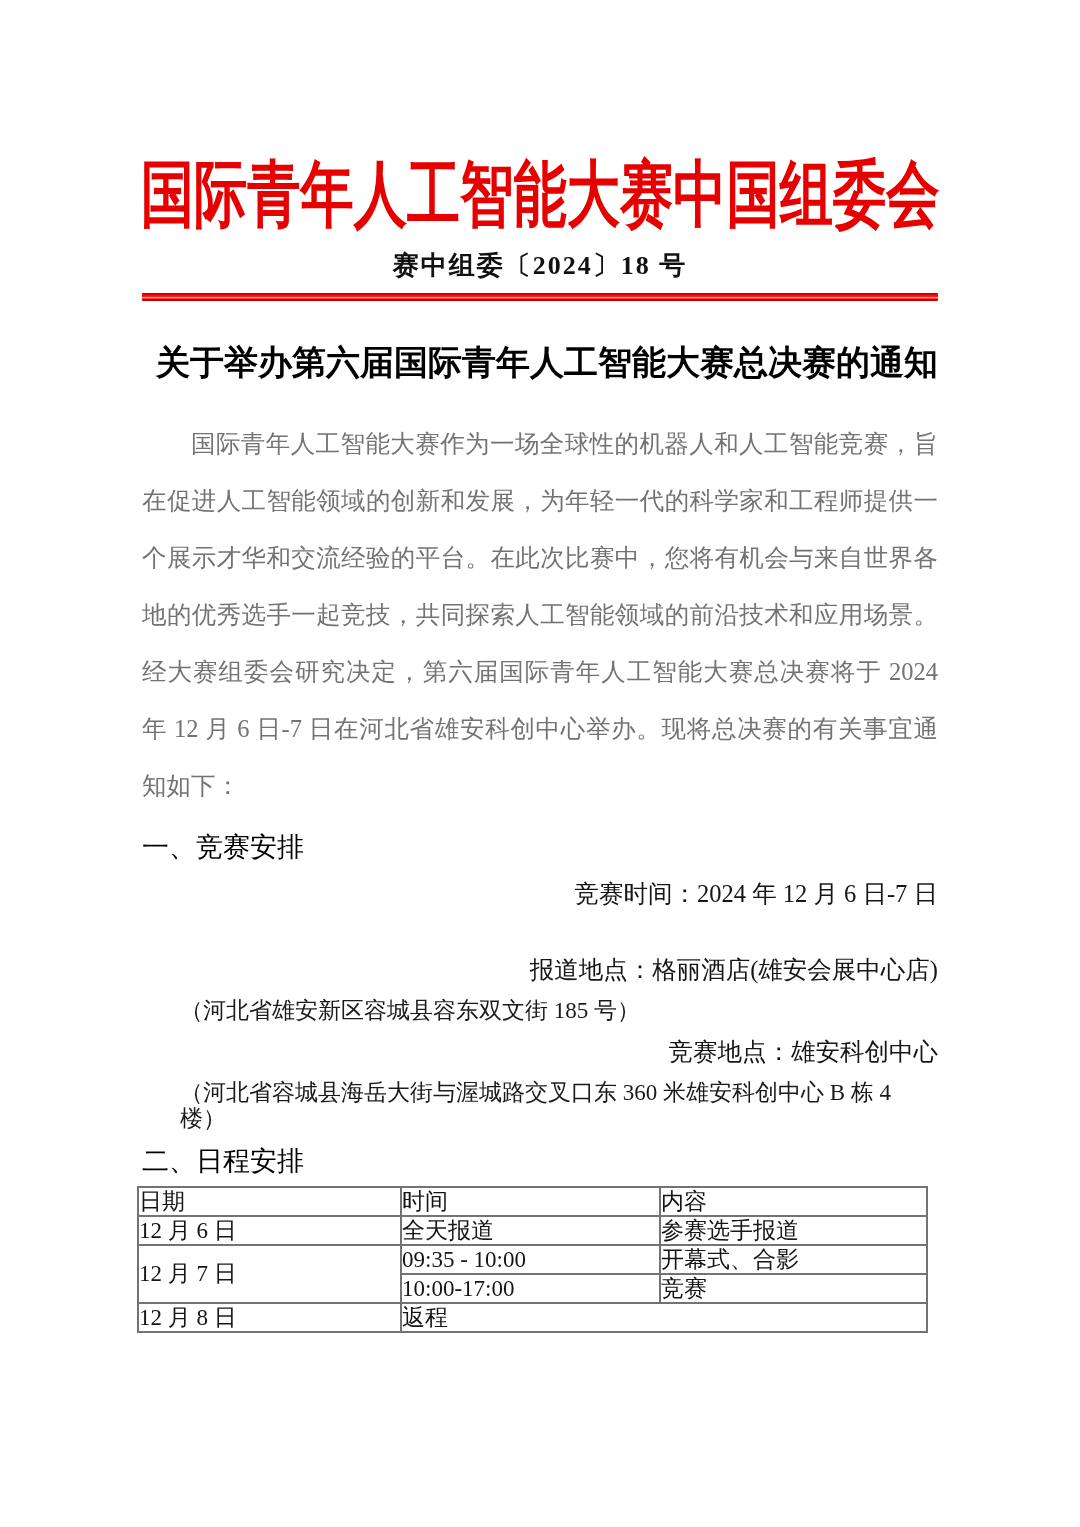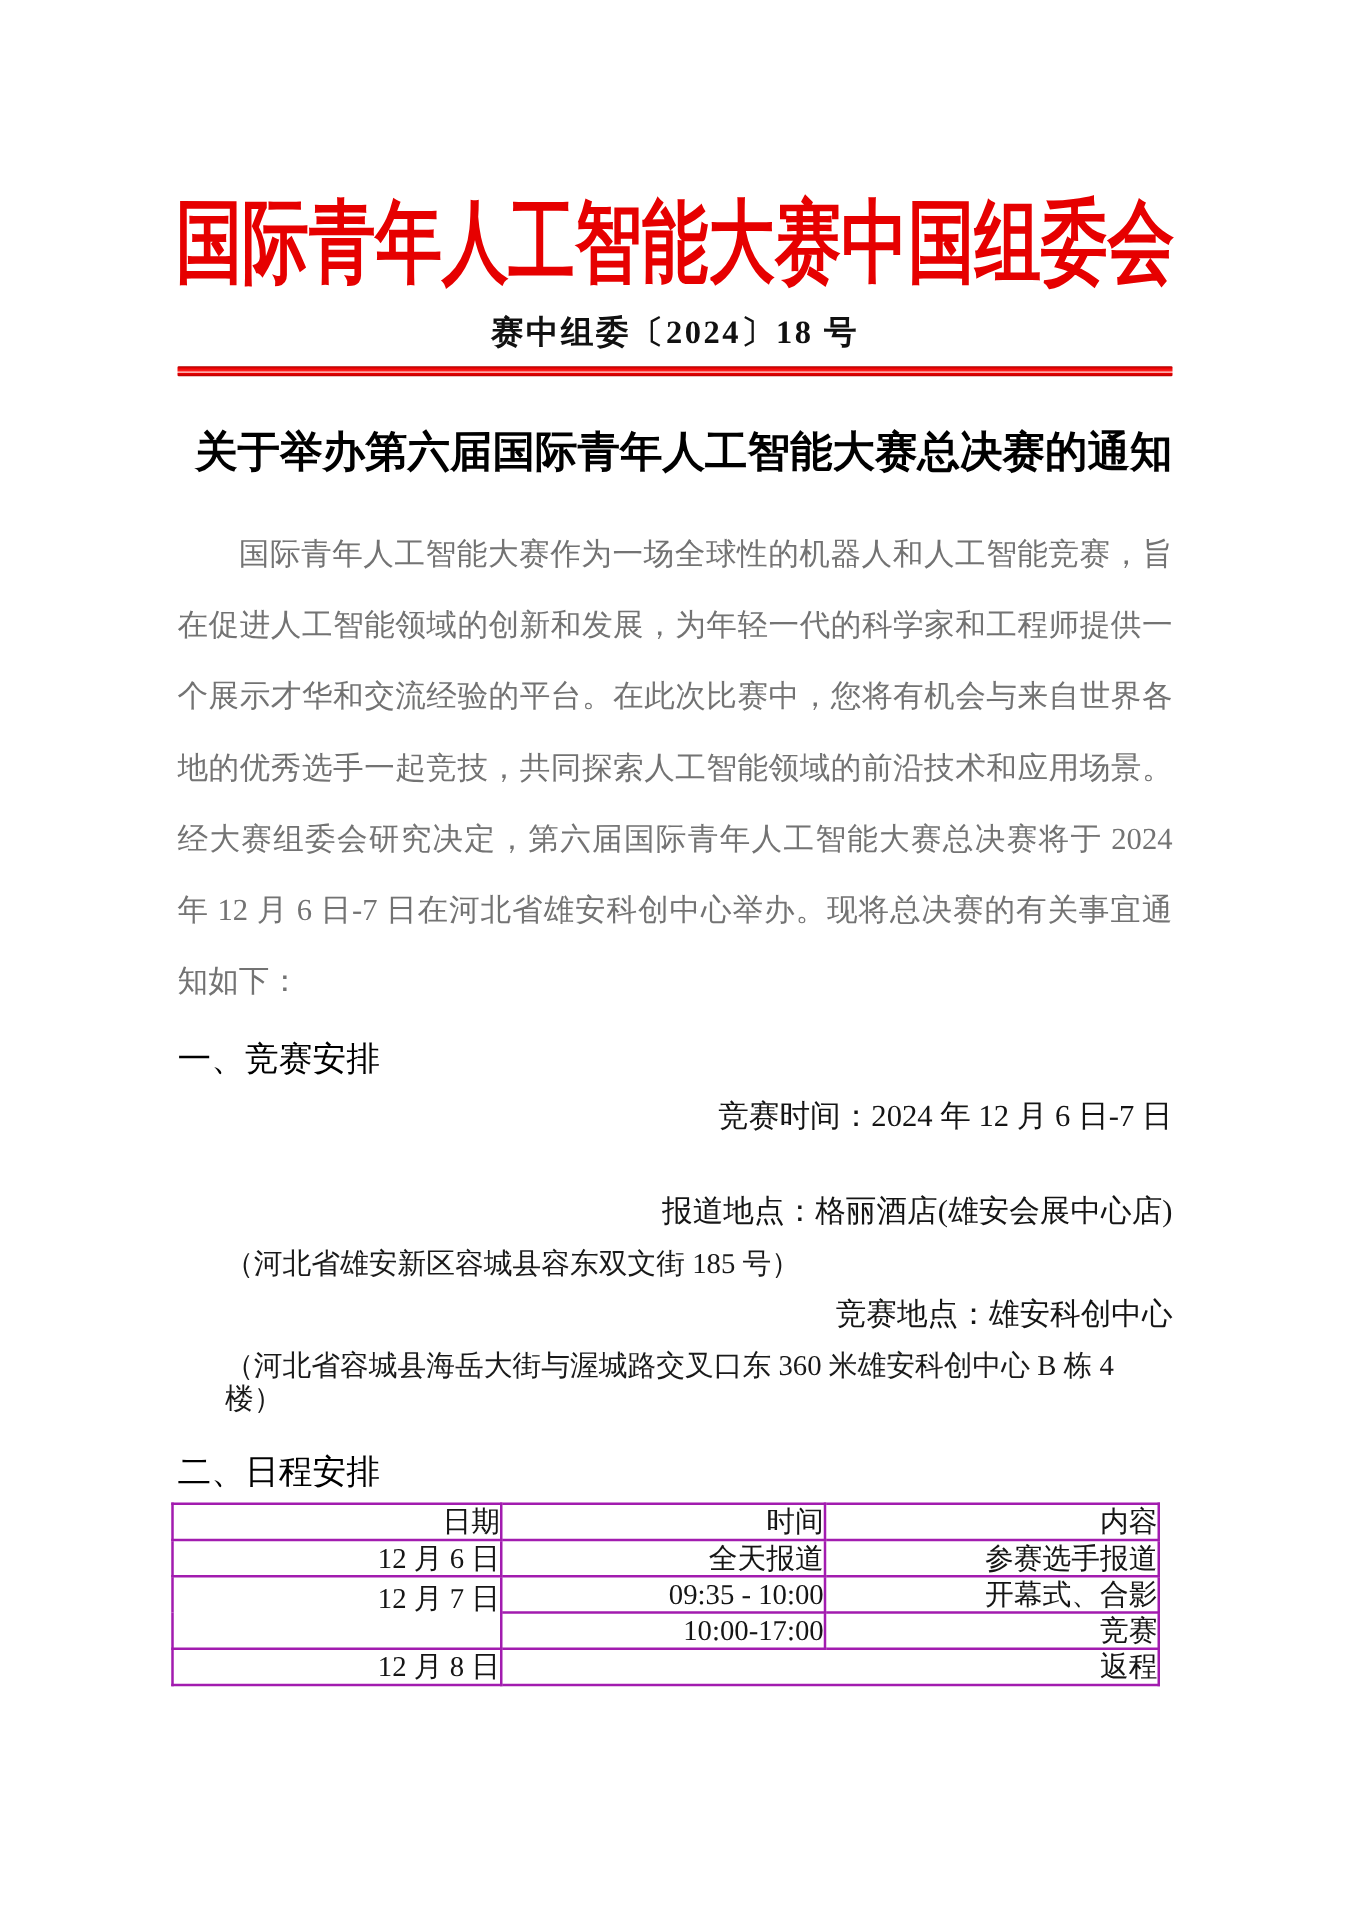--- a/index.html
+++ b/index.html
@@ -70,21 +70,21 @@
     text-indent: 2em;
     color: #737373;
   }
   .sec-heading {
     margin: 18px 0 0 0;
     font-size: 27px;
     line-height: 30px;
     font-weight: normal;
     color: #000000;
   }
-  .sec-heading.sec2 { margin-top: 30px; }
+  .sec-heading.sec2 { margin-top: 14px; }
   .detail-line {
     margin: 18px 0 0 0;
     padding-left: 50px;
     font-size: 24.5px;
     line-height: 28px;
     color: #151515;
     text-align: right;
   }
   .detail-line.line-checkin { margin-top: 48px; }
   .detail-line.line-venue   { margin-top: 14px; }
@@ -97,33 +97,33 @@
   }
   table.schedule {
     margin-top: 10px;
     margin-left: -5px;
     width: 789px;
     border-collapse: collapse;
     table-layout: fixed;
   }
   table.schedule th,
   table.schedule td {
-    border: 2px solid #a21caf;
+    border: 2px solid #737373;
     height: 27px;
     padding: 0;
-    text-align: right;
+    text-align: left;
     vertical-align: middle;
     font-size: 23px;
     line-height: 27px;
     font-weight: normal;
     color: #151515;
   }
   table.schedule td.vtop {
     vertical-align: top;
-    padding-top: 3px;
+    padding-top: 14px;
     border-radius: 16px;
   }
 </style>
 </head>
 <body>
 
 <div class="page">
   <div class="content">
 
     <div class="org-title-wrap">

